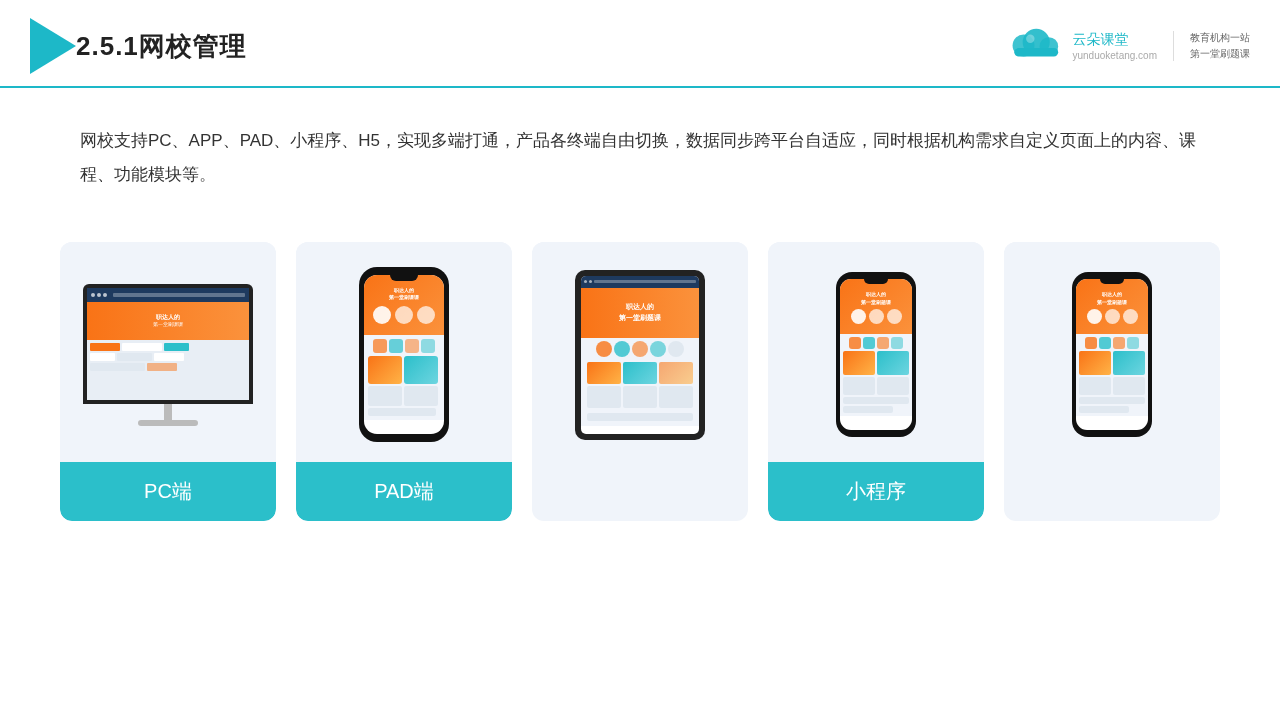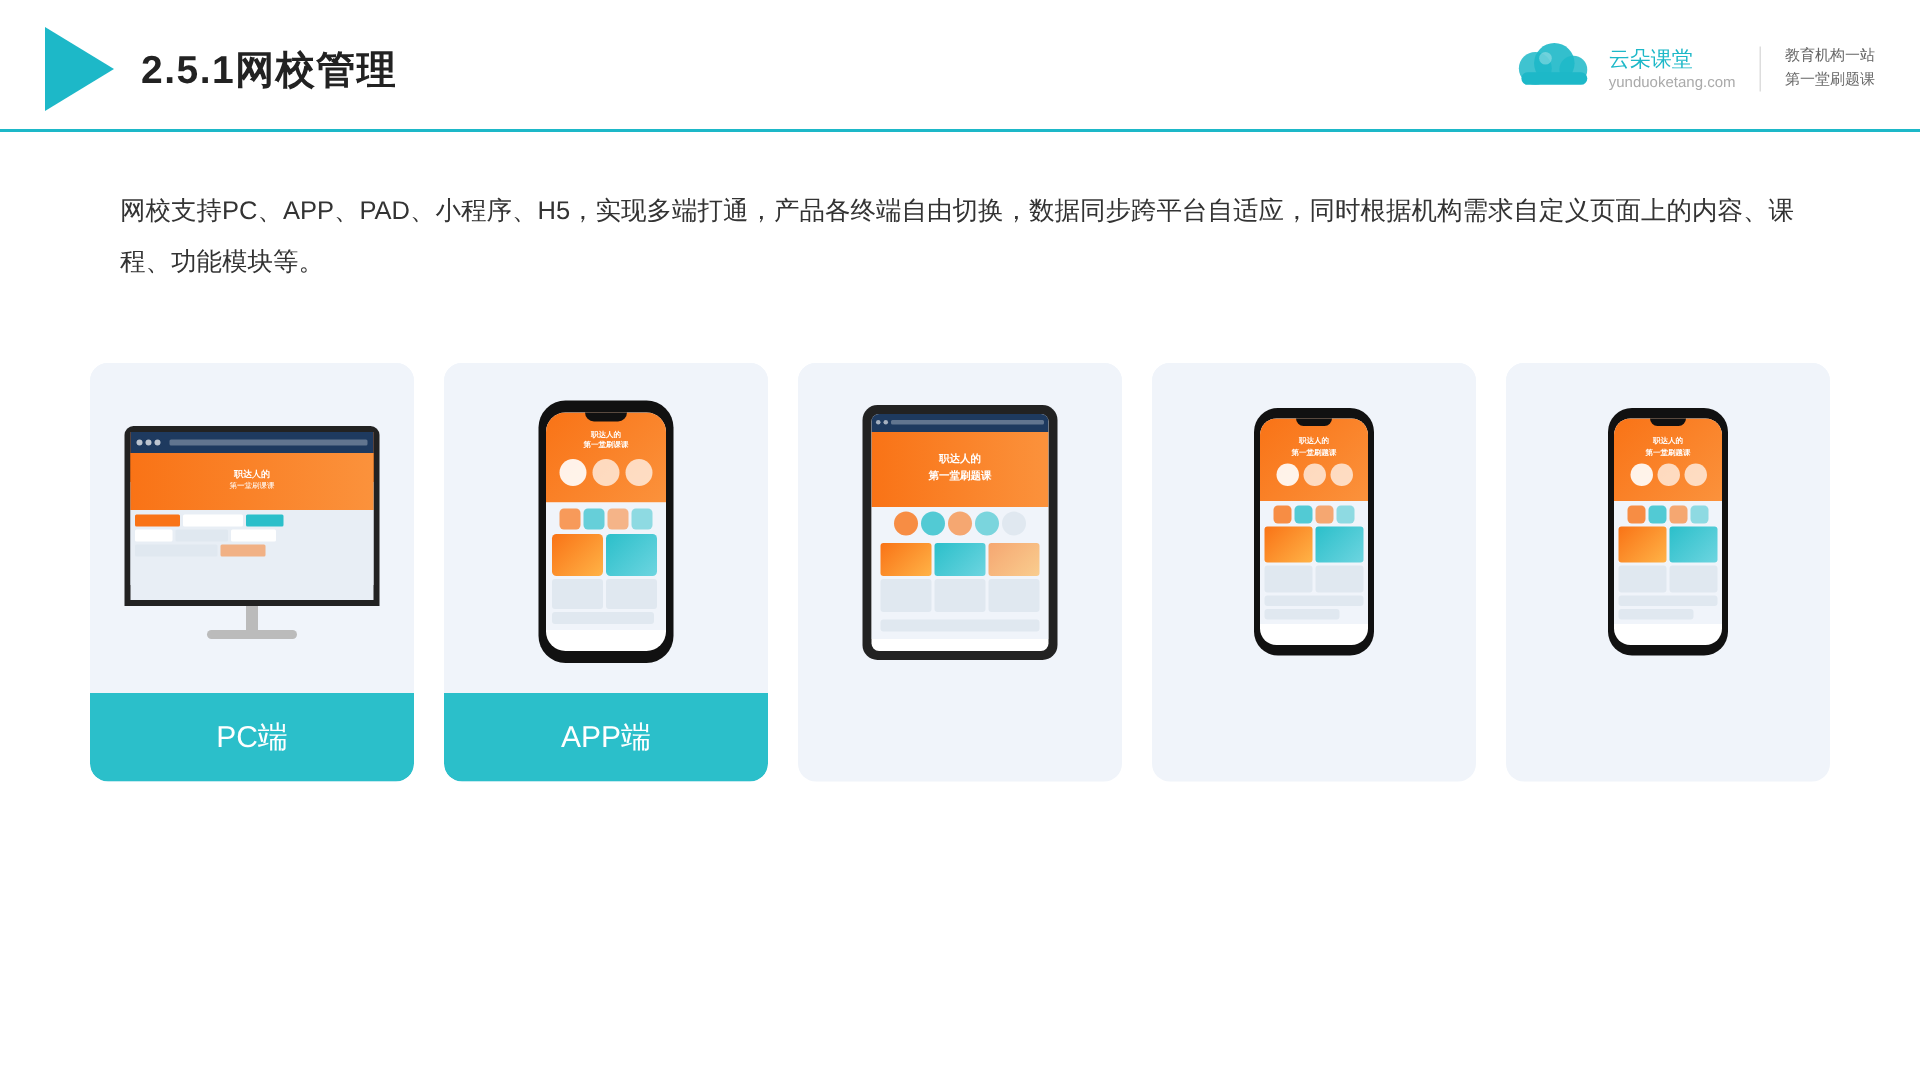--- a/index.html
+++ b/index.html
@@ -15,21 +15,20 @@
     .header {
       display: flex;
       align-items: center;
       justify-content: space-between;
       padding: 18px 30px 12px 30px;
       border-bottom: 2px solid #1db8c8;
     }
     .header-left {
       display: flex;
       align-items: center;
-      gap: 18px;
     }
     .logo-triangle {
       width: 0;
       height: 0;
       border-top: 28px solid transparent;
       border-bottom: 28px solid transparent;
       border-left: 46px solid #1db8c8;
     }
     .page-title {
       font-size: 26px;
@@ -413,21 +412,21 @@
             </div>
             <div style="display:flex;gap:2px;margin-bottom:2px;">
               <div style="width:34px;height:20px;border-radius:2px;background:#e0e8f0;"></div>
               <div style="width:34px;height:20px;border-radius:2px;background:#e0e8f0;"></div>
             </div>
             <div style="height:8px;background:#e0e8f0;border-radius:2px;width:68px;"></div>
           </div>
         </div>
       </div>
     </div>
-    <div class="card-label">APP端</div>
+    <div class="card-label">PAD端</div>
   </div>
 
   <div class="card">
     <div class="card-image-area">
       <div class="tablet-mockup">
         <div class="tablet-screen">
           <div class="tablet-nav-bar">
             <div class="tablet-nav-dot"></div>
             <div class="tablet-nav-dot"></div>
             <div style="flex:1;height:3px;background:#fff;opacity:0.3;border-radius:1px;"></div>
@@ -487,20 +486,21 @@
             <div style="display:flex;gap:2px;margin-bottom:2px;">
               <div style="width:32px;height:18px;border-radius:2px;background:#e0e8f0;"></div>
               <div style="width:32px;height:18px;border-radius:2px;background:#e0e8f0;"></div>
             </div>
             <div style="height:7px;background:#e0e8f0;border-radius:2px;margin-bottom:2px;"></div>
             <div style="height:7px;background:#e0e8f0;border-radius:2px;width:50px;"></div>
           </div>
         </div>
       </div>
     </div>
+    <div class="card-label">小程序</div>
   </div>
 
   <div class="card">
     <div class="card-image-area">
       <div class="phone-small">
         <div class="phone-small-notch"></div>
         <div class="phone-small-screen">
           <div style="height:55px;background:linear-gradient(135deg,#f97316,#fb923c);display:flex;flex-direction:column;align-items:center;justify-content:center;padding:4px;">
             <div style="color:#fff;font-size:5px;font-weight:bold;text-align:center;line-height:1.6;">职达人的<br>第一堂刷题课</div>
             <div style="display:flex;gap:3px;margin-top:3px;">

